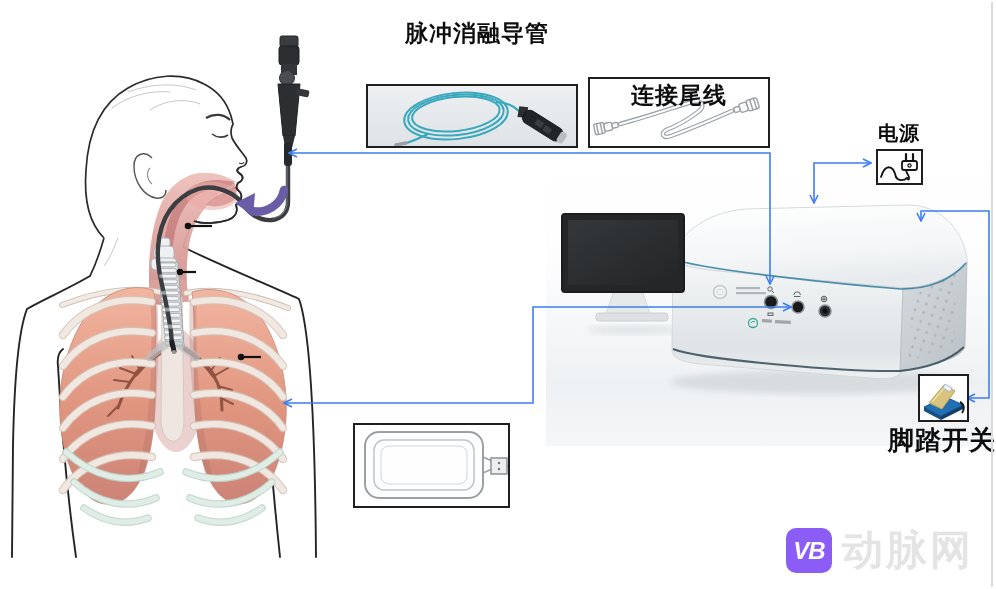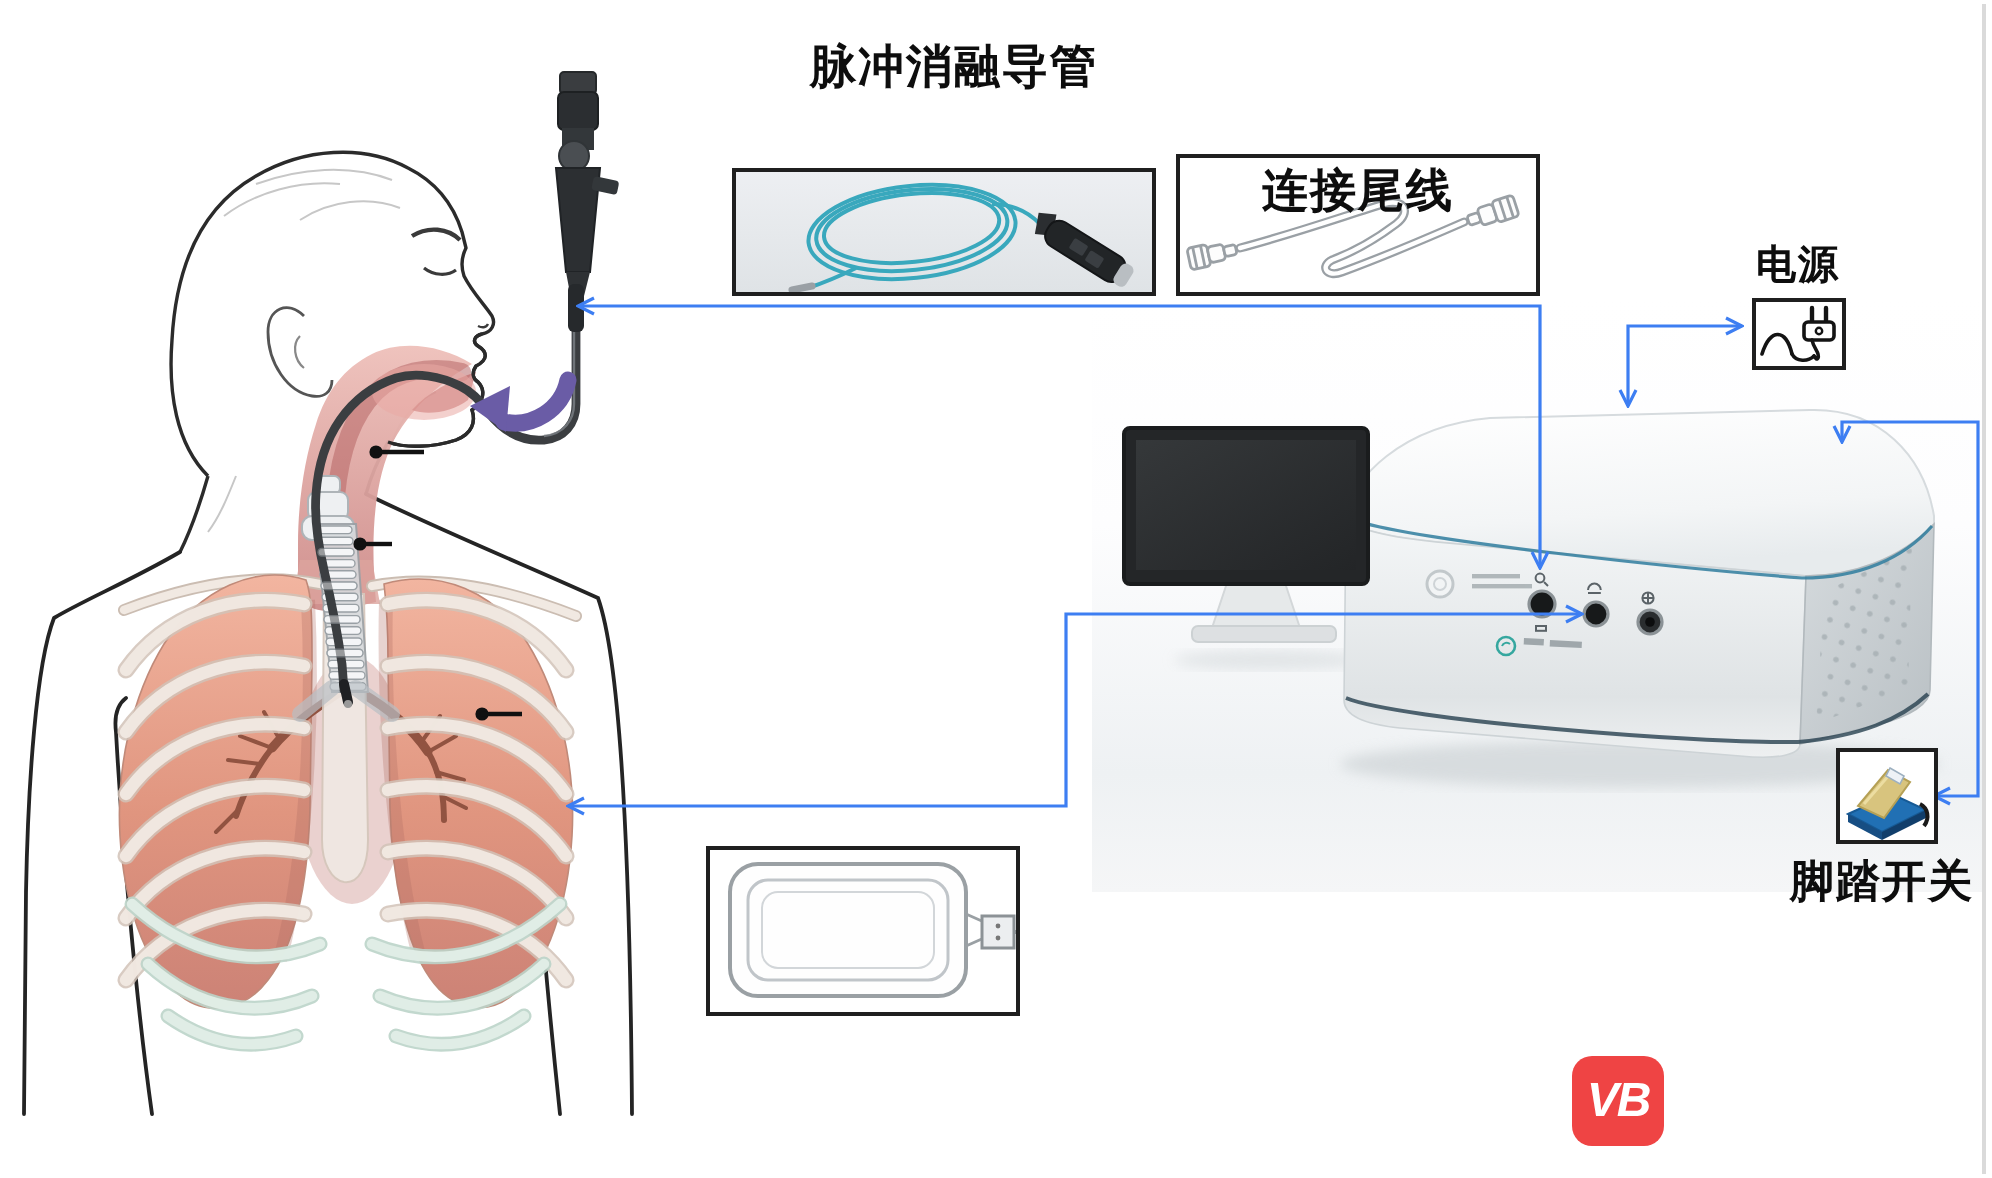--- a/index.html
+++ b/index.html
@@ -6,21 +6,21 @@
   .canvas{position:relative;width:996px;height:589px;background:#fff;overflow:hidden;
           font-family:"Liberation Sans","DejaVu Sans",sans-serif;}
   .photo-bg{position:absolute;left:546px;top:150px;width:446px;height:296px;
             background:linear-gradient(180deg,#ffffff 0%,#fdfdfe 38%,#eef1f3 80%,#f5f6f7 100%);}
   .art{position:absolute;left:0;top:0;}
   .label{position:absolute;color:#0d0d0d;font-weight:700;font-size:23px;letter-spacing:1px;
          text-align:center;white-space:nowrap;line-height:27px;}
   .box{position:absolute;border:2px solid #1f1f1f;background:#fff;box-sizing:border-box;}
   .box svg{display:block;}
   .wm{position:absolute;left:786px;top:528px;display:flex;align-items:center;gap:10px;}
-  .wm-logo{width:46px;height:45px;background:#ef4444;border-radius:10px;color:#fff;
+  .wm-logo{width:46px;height:45px;background:#8b5cf6;border-radius:10px;color:#fff;
            display:flex;align-items:center;justify-content:center;
            font-weight:700;font-size:24px;font-style:italic;letter-spacing:-1px;}
   .wm-text{color:#e4e4e4;font-weight:700;font-size:41px;letter-spacing:3px;line-height:45px;}
   .edge-line{position:absolute;left:991px;top:2px;width:2px;height:585px;background:#dadada;}
 </style>
 </head>
 <body>
 
 <div class="canvas">
 
@@ -369,20 +369,21 @@
         <circle cx="144" cy="44" r="1.2" fill="#777"></circle>
       <line x1="152" y1="41" x2="157" y2="41" stroke="#8c9296" stroke-width="2"></line>
     </svg>
   </div>
 
   <div class="label" style="left:385px;top:20px;width:184px;">
     <div>脉冲消融导管</div>
   </div>
   <div class="label" style="left:588px;top:38px;width:182px;margin-top:44px;">连接尾线</div>
   <div class="label" style="left:870px;top:120px;width:58px;font-size:20px;">电源</div>
-  <div class="label" style="left:888px;top:427px;width:106px;font-size:22px;">脚踏开关</div>
+  <div class="label" style="left:888px;top:427px;width:106px;font-size:26px;">脚踏开关</div>
 
   <div class="wm">
     <div class="wm-logo">VB</div>
+    <div class="wm-text">动脉网</div>
   </div>
 
   <div class="edge-line"></div>
 </div>
 
 </body></html>

